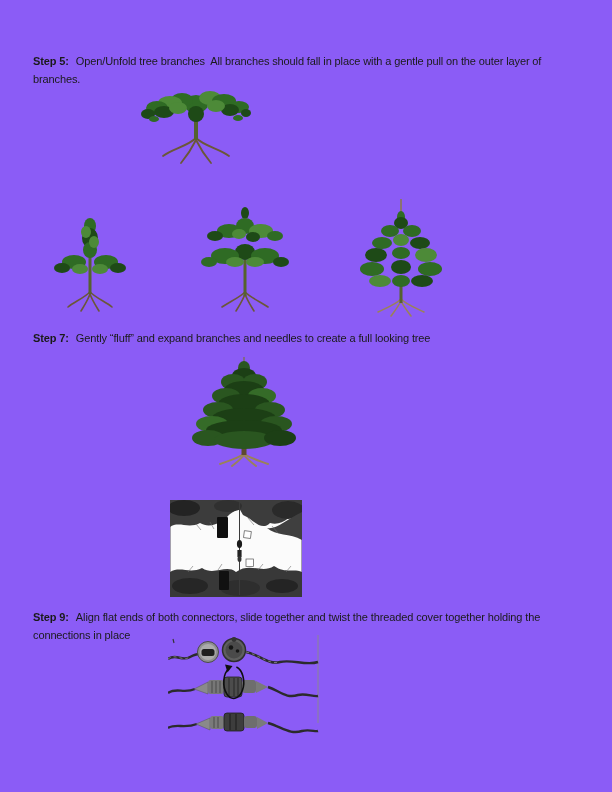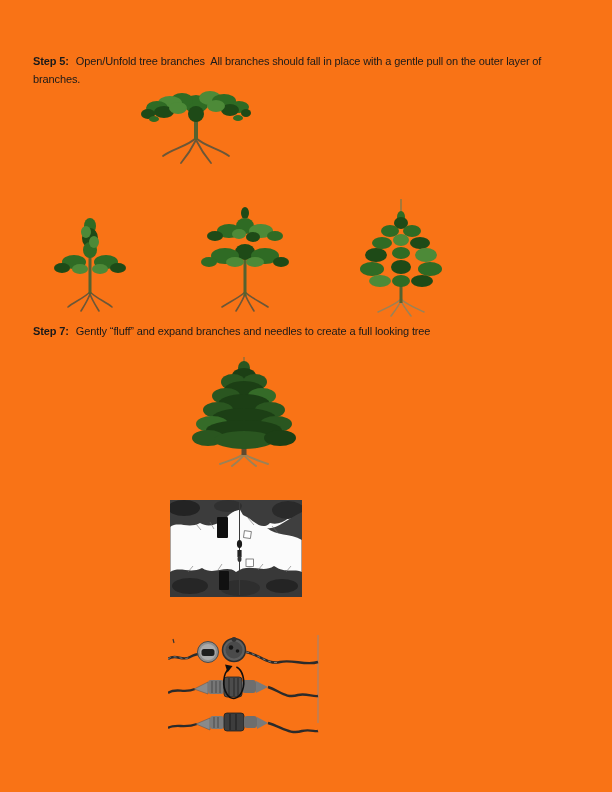--- a/index.html
+++ b/index.html
@@ -1,18 +1,18 @@
 <!DOCTYPE html>
 <html><head>
 <meta charset="utf-8">
 <style>
   html,body{margin:0;padding:0;background:#e8e8e8;}
   .page{
     position:relative;width:612px;height:792px;margin:0 auto;
-    background:#f97316;overflow:hidden;
+    background:#8b5cf6;overflow:hidden;
     font-family:"Liberation Sans",sans-serif;
   }
   .step-text{
     position:absolute;left:33px;width:553px;
     font-size:11px;line-height:17.5px;color:#1a1a1a;
     letter-spacing:-0.12px;white-space:pre-wrap;
   }
   .step-text .lbl{font-weight:bold;margin-right:7px;}
   .fig{position:absolute;display:block;}
 </style>
@@ -124,21 +124,21 @@
       <ellipse cx="76" cy="58" rx="11" ry="7" fill="#4d8a38"></ellipse>
       <ellipse cx="22" cy="72" rx="12" ry="7" fill="#2f6b24"></ellipse>
       <ellipse cx="51" cy="70" rx="10" ry="7" fill="#1e4a17"></ellipse>
       <ellipse cx="80" cy="72" rx="12" ry="7" fill="#2f6b24"></ellipse>
       <ellipse cx="30" cy="84" rx="11" ry="6" fill="#4d8a38"></ellipse>
       <ellipse cx="51" cy="84" rx="9" ry="6" fill="#2f6b24"></ellipse>
       <ellipse cx="72" cy="84" rx="11" ry="6" fill="#1e4a17"></ellipse>
     </g>
   </svg>
 
-  <div class="step-text" style="top:323px"><span class="lbl">Step 7:</span><span>Gently “fluff” and expand branches and needles to create a full looking tree</span></div>
+  <div class="step-text" style="top:330px"><span class="lbl">Step 7:</span><span>Gently “fluff” and expand branches and needles to create a full looking tree</span></div>
 
   <svg class="fig" style="left:186px;top:356px;width:116px;height:111px" viewBox="0 0 116 111">
     <line x1="58" y1="1" x2="58" y2="9" stroke="#7a7040" stroke-width="1.2"></line>
     <g stroke="#9a8257" stroke-width="2" fill="none" stroke-linecap="round">
       <path d="M58 98 C50 103 42 105 34 108"></path>
       <path d="M58 98 C66 103 74 105 82 108"></path>
       <path d="M58 99 C54 104 50 107 46 110"></path>
       <path d="M58 99 C62 104 66 107 70 110"></path>
     </g>
     <rect x="55.5" y="88" width="5" height="11" fill="#5d4a2e"></rect>
@@ -196,20 +196,21 @@
     <rect x="49" y="71" width="10" height="19" rx="1" fill="#111111"></rect>
     <g>
       <ellipse cx="69.5" cy="44" rx="2.6" ry="4" fill="#1a1a1a"></ellipse>
       <rect x="67.4" y="50" width="4.2" height="7" fill="#222222"></rect>
       <ellipse cx="69.5" cy="59" rx="2" ry="3" fill="#333333"></ellipse>
     </g>
     <rect x="74" y="31" width="7" height="7" fill="#ffffff" stroke="#555555" stroke-width="0.7" transform="rotate(8 77 34)"></rect>
     <rect x="76" y="59" width="7.5" height="7.5" fill="#ffffff" stroke="#555555" stroke-width="0.7"></rect>
   </svg>
 
+  <div class="step-text" style="top:609px"><span class="lbl">Step 9:</span><span>Align flat ends of both connectors, slide together and twist the threaded cover together holding the connections in place</span></div>
 
   <svg class="fig" style="left:168px;top:635px;width:152px;height:115px" viewBox="0 0 152 115">
     <line x1="150" y1="0" x2="150" y2="88" stroke="#8a8a8a" stroke-width="0.9"></line>
     <line x1="5" y1="4" x2="6" y2="8" stroke="#333" stroke-width="1.2"></line>
 
     <g>
       <path d="M0 24 C8 18 14 27 22 22 C26 20 28 19 31 19" stroke="#2b2b2b" stroke-width="2.4" fill="none"></path>
       <path d="M0 24 C8 18 14 27 22 22" stroke="#999" stroke-width="0.7" fill="none" stroke-dasharray="3 3"></path>
       <circle cx="40" cy="17" r="10.5" fill="#8f8f8f" stroke="#4a4a4a" stroke-width="1"></circle>
       <circle cx="40" cy="17" r="8" fill="#ababab"></circle>

